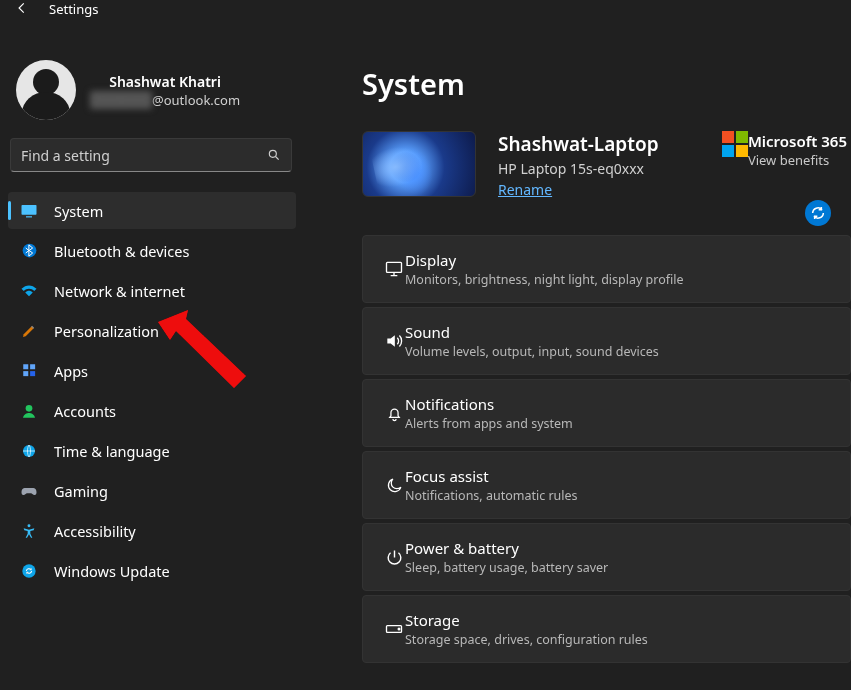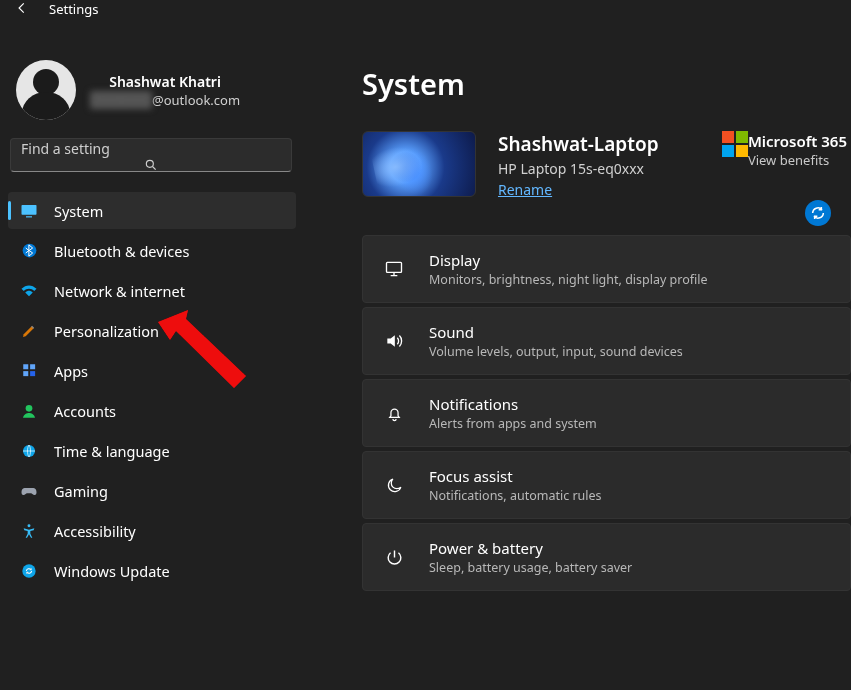--- a/index.html
+++ b/index.html
@@ -74,21 +74,20 @@
     height: 34px;
     background: #2c2c2c;
     border: 1px solid #3a3a3a;
     border-bottom: 1px solid #888;
     border-radius: 4px;
     display: flex; align-items: center;
     padding: 0 10px;
     color: #cfcfcf;
     font-size: 14px;
     justify-content: space-between;
-    flex-direction: column;
   }
   .search input {
     background: transparent; border: 0; outline: 0;
     color: #fff; font-size: 14px; width: 100%;
   }
   .search input::placeholder { color: #cfcfcf; }
   .search .sicon { width:14px; height:14px; display:flex; }
   
   .nav { display:flex; flex-direction:column; gap:3px; }
   .nav-item {
@@ -148,21 +147,20 @@
   }
   
   .cards { display:flex; flex-direction:column; gap:4px; }
   .card {
     height: 68px;
     background:#2b2b2b;
     border:1px solid #333;
     border-radius:4px;
     display:flex; align-items:center;
     padding: 0 20px;
-    gap: 24px;
     cursor:pointer;
   }
   .card-icon{ width:22px; display:flex; align-items:center; justify-content:center; color:#fff; }
   .card-txt .t{ font-size:15px; }
   .card-txt .s{ font-size:12.5px; color:#b8b8b8; margin-top:1px;}
   
   .arrow-overlay{
     position:absolute; left:150px; top:300px; pointer-events:none;
   }
 </style>
@@ -370,20 +368,32 @@
         <span class="card-icon">
           <svg viewBox="0 0 24 24" width="19" height="19" fill="none" stroke="#fff" stroke-width="1.8">
               <path d="M12 3v9M7 6a8 8 0 1 0 10 0"></path>
             </svg>
         </span>
         <div class="card-txt">
           <div class="t">Power &amp; battery</div>
           <div class="s">Sleep, battery usage, battery saver</div>
         </div>
       </div>
+      <div class="card">
+        <span class="card-icon">
+          <svg viewBox="0 0 24 24" width="20" height="20" fill="none" stroke="#fff" stroke-width="1.6">
+              <rect x="3" y="8" width="18" height="8" rx="1"></rect>
+              <circle cx="18" cy="12" r="1" fill="#fff"></circle>
+            </svg>
+        </span>
+        <div class="card-txt">
+          <div class="t">Storage</div>
+          <div class="s">Storage space, drives, configuration rules</div>
+        </div>
+      </div>
     </div>
   </div>
 </div>
 
 <div class="sync-icon">
   <svg viewBox="0 0 24 24" width="16" height="16" fill="none" stroke="#fff" stroke-width="2.3">
       <path d="M4 12a8 8 0 0 1 14-5M20 12a8 8 0 0 1-14 5"></path>
       <path d="M17 3v4h-4M7 21v-4h4"></path>
     </svg>
 </div>

